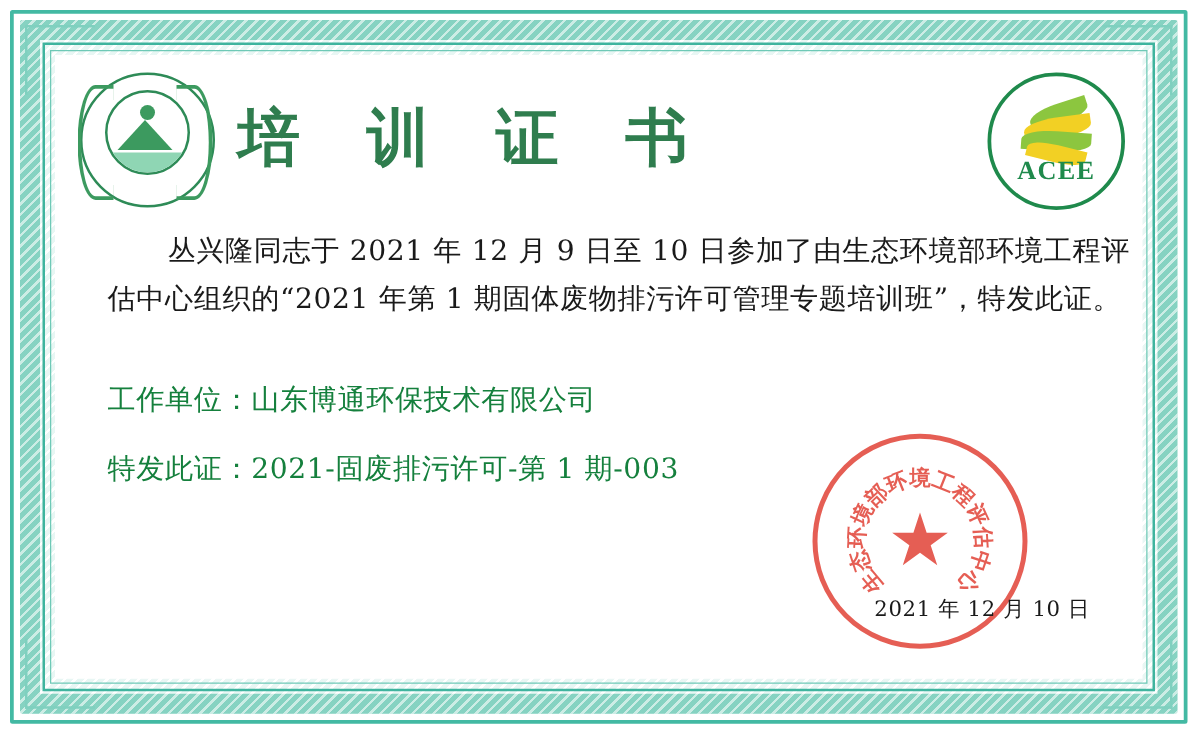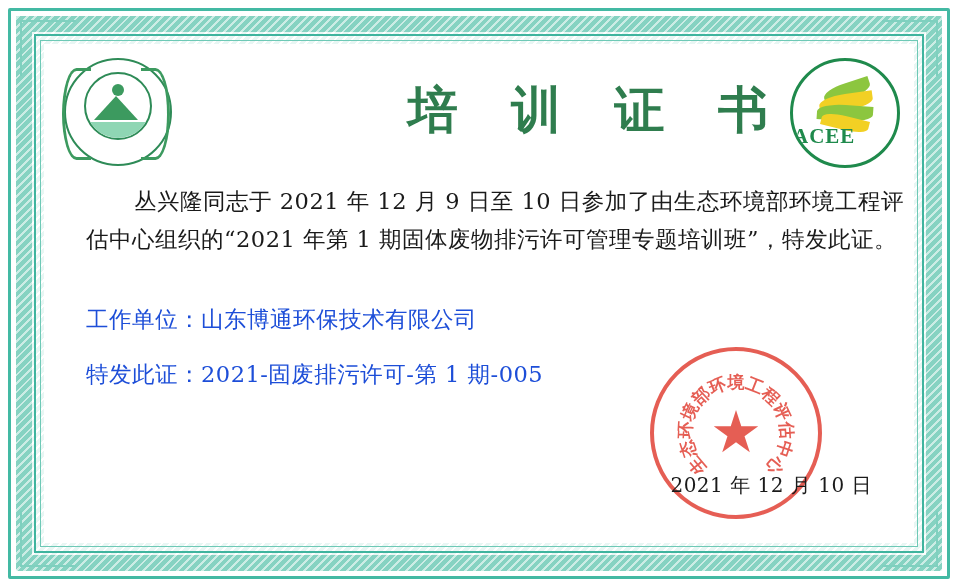--- a/index.html
+++ b/index.html
@@ -163,21 +163,21 @@
     bottom: 6px;
     text-align: center;
     font-family: "Liberation Serif", serif;
     font-weight: bold;
     font-size: 19px;
     letter-spacing: 1px;
     color: #2e8b57;
   }
   .title {
     flex: 1 1 auto;
-    text-align: right;
+    text-align: left;
     font-family: "DejaVu Serif", "Liberation Serif", serif;
     font-size: 50px;
     font-weight: bold;
     letter-spacing: 18px;
     color: #2f7d4e;
     text-indent: 18px;
     white-space: nowrap;
   }
   .logo-acee {
     width: 112px;
@@ -199,21 +199,21 @@
     border-radius: 50% 0 50% 0;
   }
   .logo-acee .l1 { left: 30px; top: 22px; width: 48px; height: 16px; background: #8cc63f; transform: rotate(-18deg); }
   .logo-acee .l2 { left: 26px; top: 33px; width: 54px; height: 16px; background: #f2d024; transform: rotate(-8deg); }
   .logo-acee .l3 { left: 24px; top: 44px; width: 56px; height: 16px; background: #8cc63f; transform: rotate(4deg); }
   .logo-acee .l4 { left: 28px; top: 55px; width: 48px; height: 14px; background: #f2d024; transform: rotate(14deg); }
   .logo-acee .acee-text {
     position: absolute;
     left: 0; right: 0;
     bottom: 16px;
-    text-align: left;
+    text-align: center;
     font-family: "Liberation Serif", serif;
     font-weight: bold;
     font-size: 21px;
     letter-spacing: 1px;
     color: #1f8a4c;
   }
 
   
   .body-text {
     position: absolute;
@@ -226,21 +226,21 @@
     font-size: 22.5px;
     line-height: 38px;
     color: #1a1a1a;
     text-indent: 48px;
     text-align: justify;
     letter-spacing: 0.5px;
   }
   .field-line {
     font-family: "DejaVu Serif", "Liberation Serif", serif;
     font-size: 22.5px;
-    color: #1d4ed8;
+    color: #15803d;
     letter-spacing: 0.5px;
   }
   .field-unit { margin-top: 46px; }
   .field-no { margin-top: 24px; }
 
   
   .seal {
     position: absolute;
     right: 136px;
     bottom: 68px;
@@ -274,21 +274,21 @@
     color: #e03b2f;
     transform-origin: 0 0;
   }
 
   
   .date-line {
     position: absolute;
     right: 86px;
     bottom: 88px;
     font-family: "DejaVu Serif", "Liberation Serif", serif;
-    font-size: 20px;
+    font-size: 17px;
     color: #1a1a1a;
     letter-spacing: 0.5px;
   }
 </style>
 </head>
 <body>
 
 <div class="certificate">
 
   <div class="border-outer"></div>
@@ -330,21 +330,21 @@
   </div>
 
   <div class="body-text">
     <div class="para">丛兴隆同志于 2021 年 12 月 9 日至 10 日参加了由生态环境部环境工程评估中心组织的“2021 年第 1 期固体废物排污许可管理专题培训班”，特发此证。</div>
 
     <div class="field-line field-unit">
       <span>工作单位：</span><span>山东博通环保技术有限公司</span>
     </div>
 
     <div class="field-line field-no">
-      <span>特发此证：</span><span>2021-固废排污许可-第 1 期-005</span>
+      <span>特发此证：</span><span>2021-固废排污许可-第 1 期-003</span>
     </div>
   </div>
 
   <div class="seal">
     <div class="ring-text" id="seal-ring">
         <span style="transform: rotate(-130deg) translate(-50%, -62px);">生</span>
         <span style="transform: rotate(-108.333deg) translate(-50%, -62px);">态</span>
         <span style="transform: rotate(-86.6667deg) translate(-50%, -62px);">环</span>
         <span style="transform: rotate(-65deg) translate(-50%, -62px);">境</span>
         <span style="transform: rotate(-43.3333deg) translate(-50%, -62px);">部</span>

